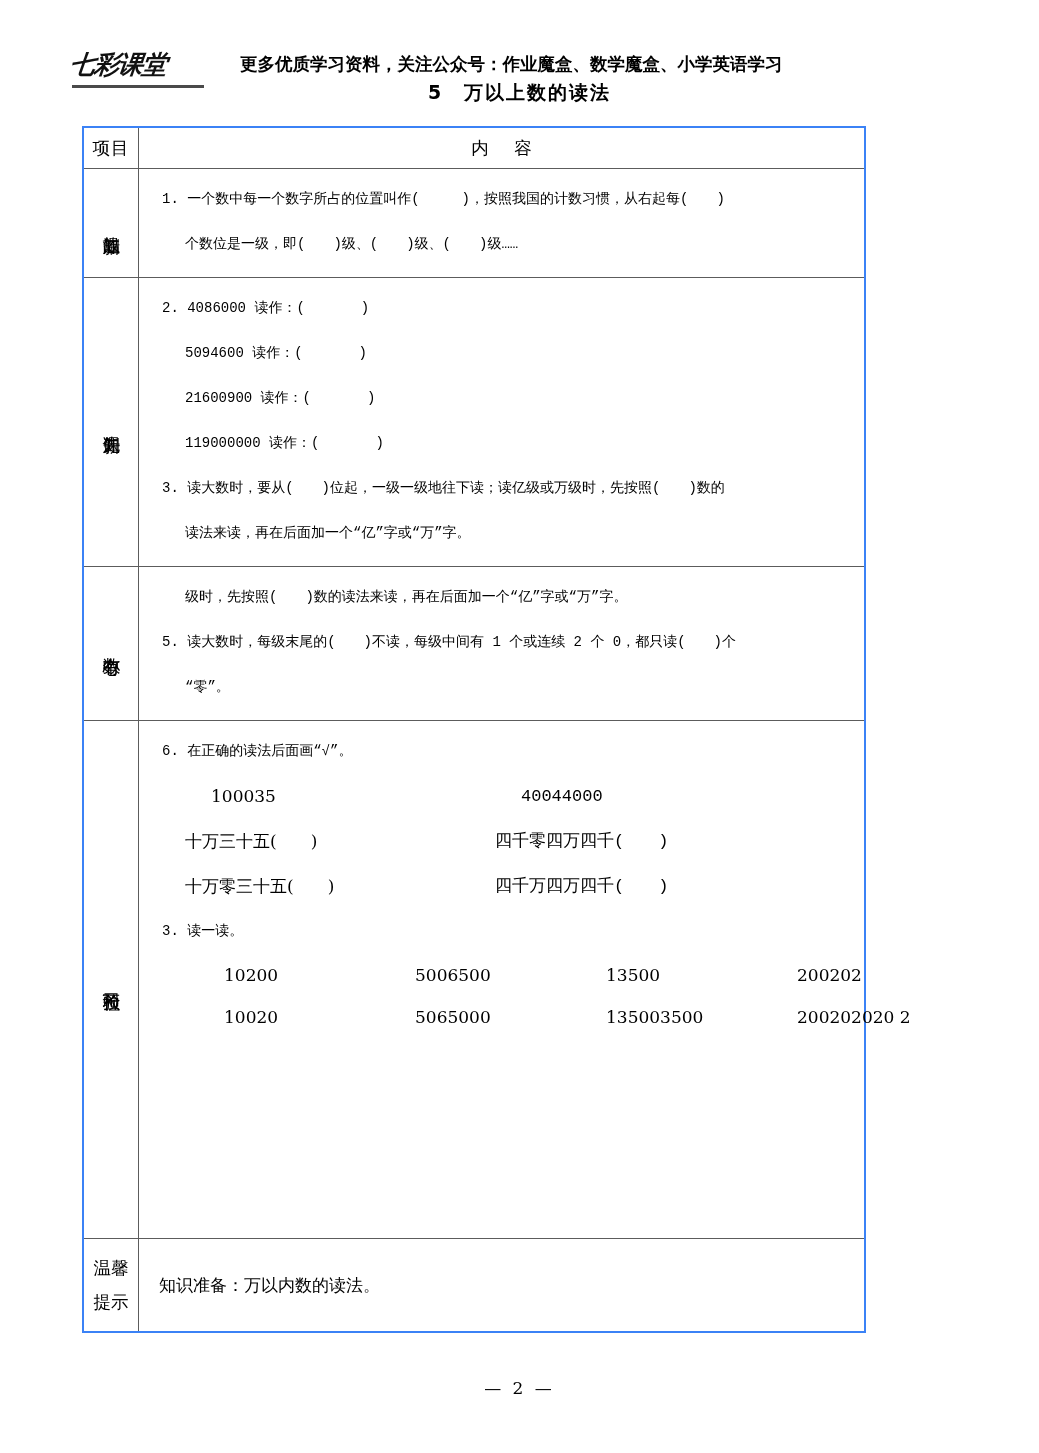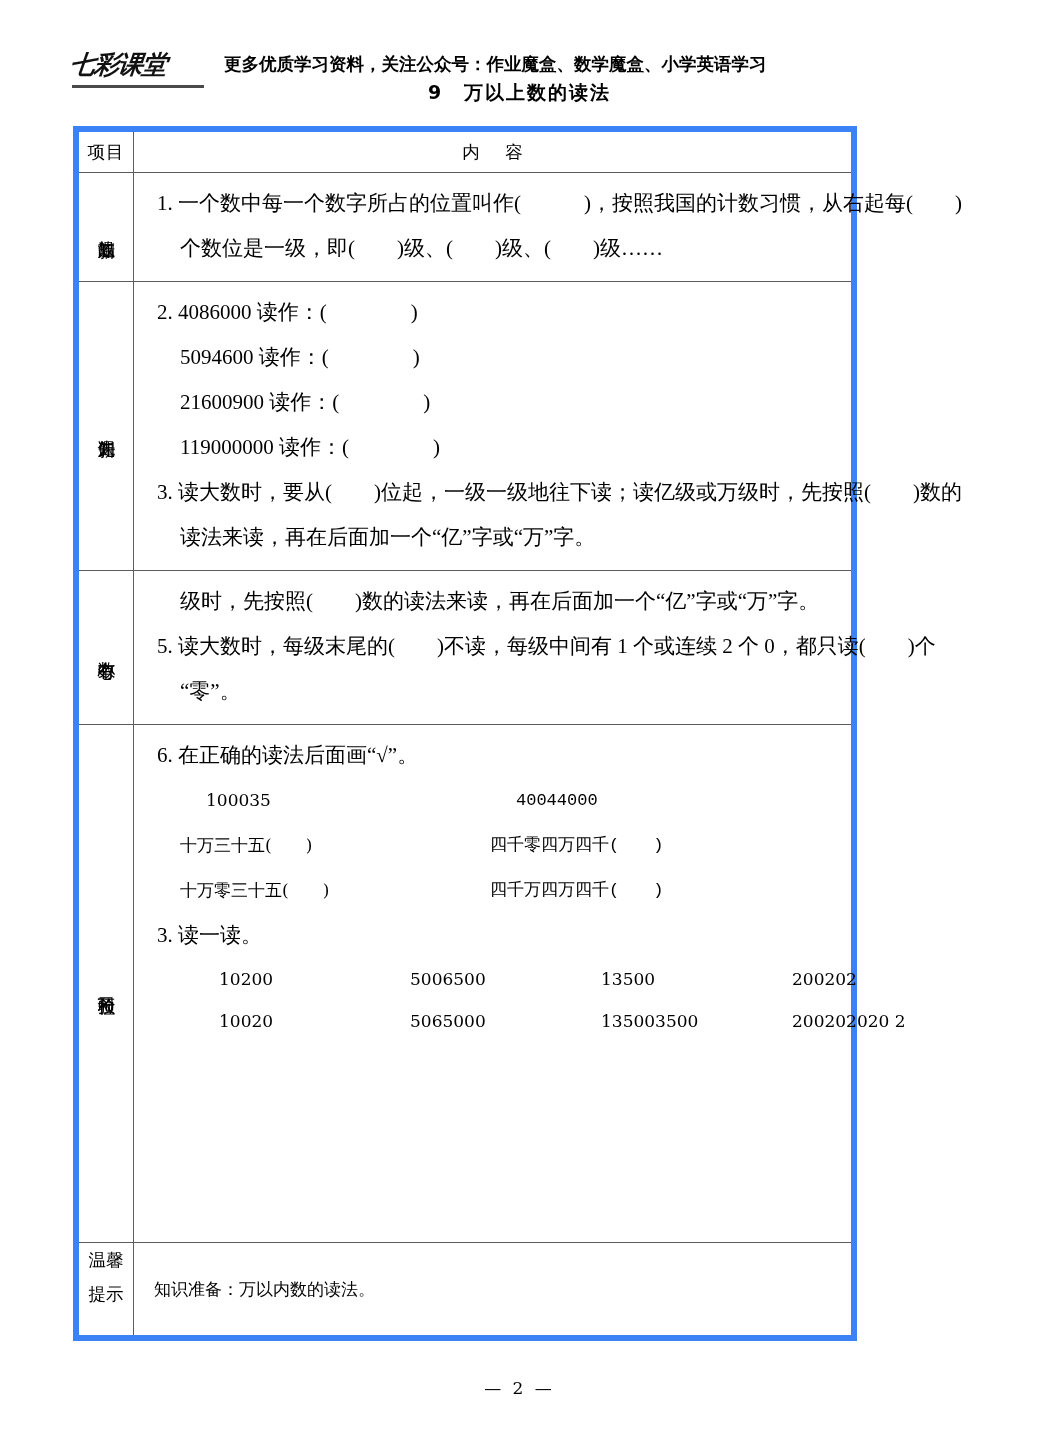--- a/index.html
+++ b/index.html
@@ -45,21 +45,21 @@
   .logo-rule {
     position: absolute;
     left: 2px;
     top: 37px;
     width: 132px;
     height: 3px;
     background: #4a4a4a;
   }
   .banner {
     position: absolute;
-    left: 224px;
+    left: 240px;
     top: 52px;
     font-family: "DejaVu Sans", "Liberation Sans", sans-serif;
     font-weight: bold;
     font-size: 17.5px;
     letter-spacing: 0px;
     white-space: nowrap;
     color: #000;
   }
   .doc-title {
     position: absolute;
@@ -70,24 +70,24 @@
     font-family: "DejaVu Sans", "Liberation Sans", sans-serif;
     font-weight: bold;
     font-size: 19px;
     letter-spacing: 2px;
     color: #000;
   }
 
   
   .sheet {
     position: absolute;
-    left: 73px;
+    left: 82px;
     top: 126px;
     width: 784px;
-    border: 6px solid #3b82f6;
+    border: 2px solid #3b82f6;
     box-sizing: border-box;
   }
   .trow {
     display: flex;
     border-bottom: 1.5px solid #5c5c5c;
     box-sizing: border-box;
   }
   .trow:last-child { border-bottom: none; }
 
   .cell-label {
@@ -137,24 +137,24 @@
   }
   .hdr .cell-body { justify-content: center; }
   .hdr-content {
     font-size: 17.5px;
     letter-spacing: 10px;
     padding-left: 10px;
   }
 
   
   .line {
-    font-size: 21px;
+    font-size: 14px;
     line-height: 45px;
     white-space: nowrap;
-    font-family: Liberation Serif, serif;
+    font-family: Liberation Mono, monospace;
   }
   .ind0 { padding-left: 23px; }
   .ind1 { padding-left: 46px; }
   .ind2 { padding-left: 72px; }
 
   .rowpad { padding: 8px 0 10px 0; }
 
   
   .gridline {
     display: flex;
@@ -172,21 +172,21 @@
     white-space: nowrap;
     padding-left: 46px;
   }
   .ncol { width: 152px; flex: 0 0 152px; margin-left: 39px; }
   .ncol:last-child { width: auto; }
 
   .spacer-fill { height: 190px; }
 
   
   .tiprow .cell-label {
-    align-items: flex-start;
+    align-items: center;
     justify-content: center;
   }
   .tip-label-wrap {
     display: flex;
     flex-direction: column;
     align-items: center;
     line-height: 40px;
     font-size: 17.5px;
   }
   .tiprow .cell-body {
@@ -215,21 +215,21 @@
 </style>
 </head>
 <body>
 
 <div class="header">
   <div class="logo">
     <div class="logo-text">七彩课堂</div>
     <div class="logo-rule"></div>
   </div>
   <div class="banner">更多优质学习资料，关注公众号：作业魔盒、数学魔盒、小学英语学习</div>
-  <div class="doc-title">9　万以上数的读法</div>
+  <div class="doc-title">5　万以上数的读法</div>
 </div>
 
 <div class="sheet">
 
   <div class="trow hdr">
     <div class="cell-label">
       <span class="hdr-item">项目</span>
     </div>
     <div class="cell-body">
       <span class="hdr-content">内 容</span>

